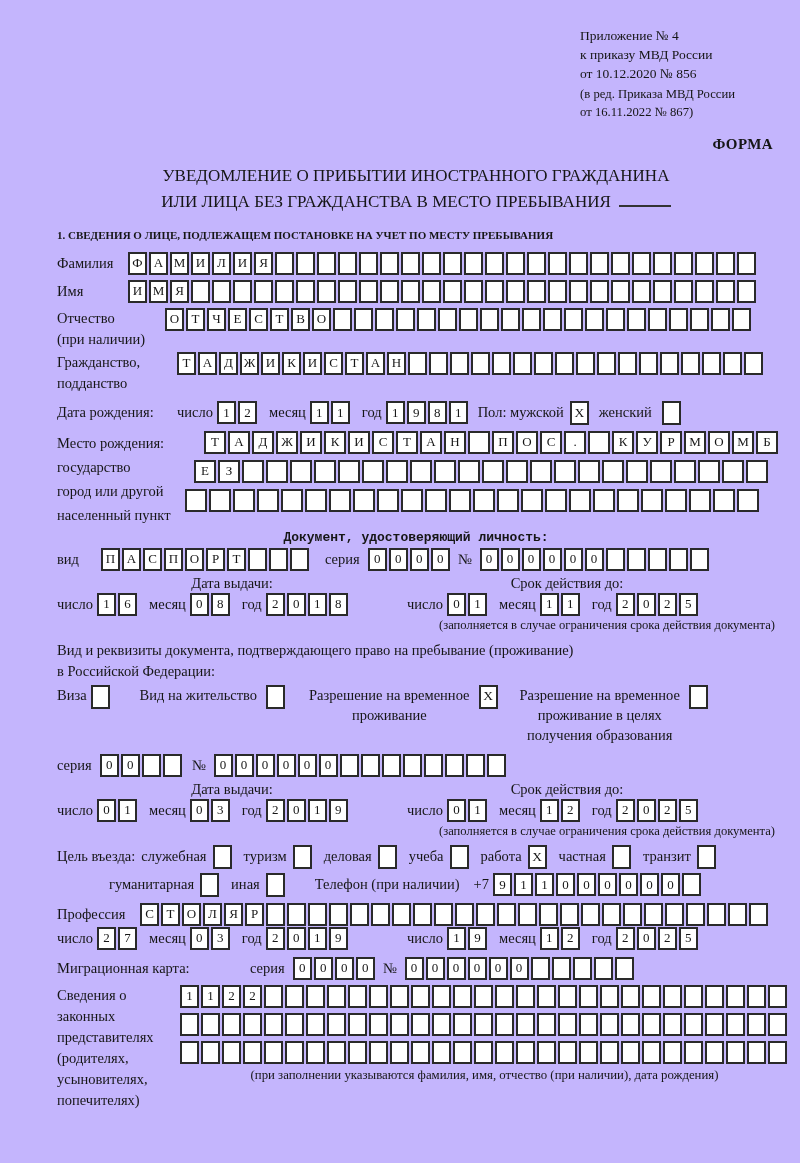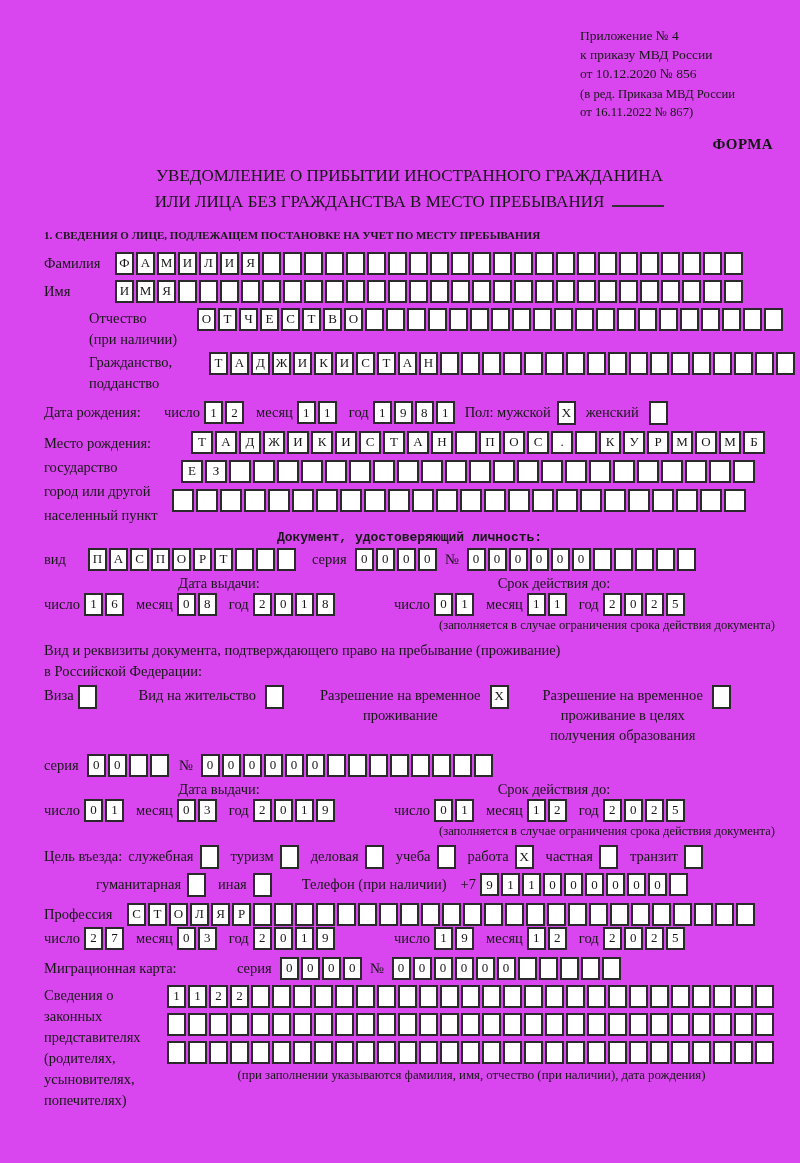--- a/index.html
+++ b/index.html
@@ -1,26 +1,26 @@
 <!DOCTYPE html>
 <html><head>
 <meta charset="utf-8">
 <style>
   html,body{margin:0;padding:0;background:#fff;}
   .page{width:800px;height:1163px;overflow:hidden;box-sizing:border-box;
-        padding:26px 25px 0 44px;background:#d946ef;color:#161616;
+        padding:26px 25px 0 57px;background:#c4b5fd;color:#161616;
         font-family:"Liberation Serif","DejaVu Serif",serif;}
   .hdr{width:195px;margin-left:auto;font-size:13.5px;line-height:1.42;}
   .amend{font-size:12.7px;margin-top:3px;line-height:1.4;}
   .form-label{text-align:right;font-weight:700;font-size:15px;margin:14px 2px 0 0;letter-spacing:.4px;}
   .title{text-align:center;font-weight:400;font-size:17px;line-height:1.55;margin-top:10px;}
   .blank{display:inline-block;width:52px;border-bottom:2px solid #333;margin-left:8px;height:14px;}
   .sect{font-weight:700;font-size:11px;margin-top:13px;}
   .frow{display:flex;align-items:center;margin-top:5px;font-size:14.5px;}
-  .frow.start{align-items:flex-start;margin-left:45px;}
+  .frow.start{align-items:flex-start;}
   .lbl{flex:none;}
   .lbl2{line-height:21px;flex:none;}
   .w71{width:71px;}.w108{width:108px;}.w120{width:120px;}.w44{width:44px;}.w83{width:83px;}.w163{width:163px;}.w112{width:112px;}
   .cells{display:inline-flex;flex:none;}
   .cell{flex:none;box-sizing:border-box;display:inline-flex;align-items:center;justify-content:center;
         width:19px;height:23px;border:2px solid #2a2a2a;margin-right:2px;font-size:13px;background:#fff;}
   .wide .cell{width:22px;}
   .checkbox{flex:none;box-sizing:border-box;display:inline-flex;align-items:center;justify-content:center;
         width:19px;height:24px;border:2px solid #2a2a2a;font-size:13.5px;background:#fff;}
   .ml6{margin-left:6px;}.ml8{margin-left:8px;}.ml10{margin-left:10px;}.ml14{margin-left:14px;}
@@ -36,21 +36,21 @@
   .dheads{display:flex;margin-top:4px;font-size:14.5px;}
   .dh-l{width:350px;text-align:center;}
   .dh-r{width:320px;text-align:center;}
   .drow{display:flex;align-items:center;margin-top:1px;font-size:14.5px;}
   .dgrp{display:flex;align-items:center;}
   .dg-l{width:350px;}
   .dl{margin-right:4px;}
   .dlm{margin-left:10px;margin-right:4px;}
   .fnote{font-size:12.6px;text-align:right;margin-top:2px;}
   .intro{font-size:14.5px;line-height:1.45;margin-top:7px;}
-  .opts{display:flex;align-items:flex-start;margin-top:3px;font-size:14.5px;line-height:1.4;gap:12px;}
+  .opts{display:flex;align-items:flex-start;margin-top:3px;font-size:14.5px;line-height:1.4;}
   .opt{display:flex;align-items:flex-start;}
   .opt .checkbox{margin-left:9px;}
   .optc{text-align:center;}
   .mlA{margin-left:30px;}.mlB{margin-left:24px;}.mlC{margin-left:22px;}
   .pur{display:flex;align-items:center;margin-left:12px;}
   .pur .checkbox{margin-left:6px;}
   .reps{display:flex;margin-top:5px;font-size:14.5px;align-items:flex-start;gap:28px;}
   .reps-l{width:95px;flex:none;line-height:21px;}
   .reps-r .cells{display:flex;}
   .rmt{margin-top:5px;}

